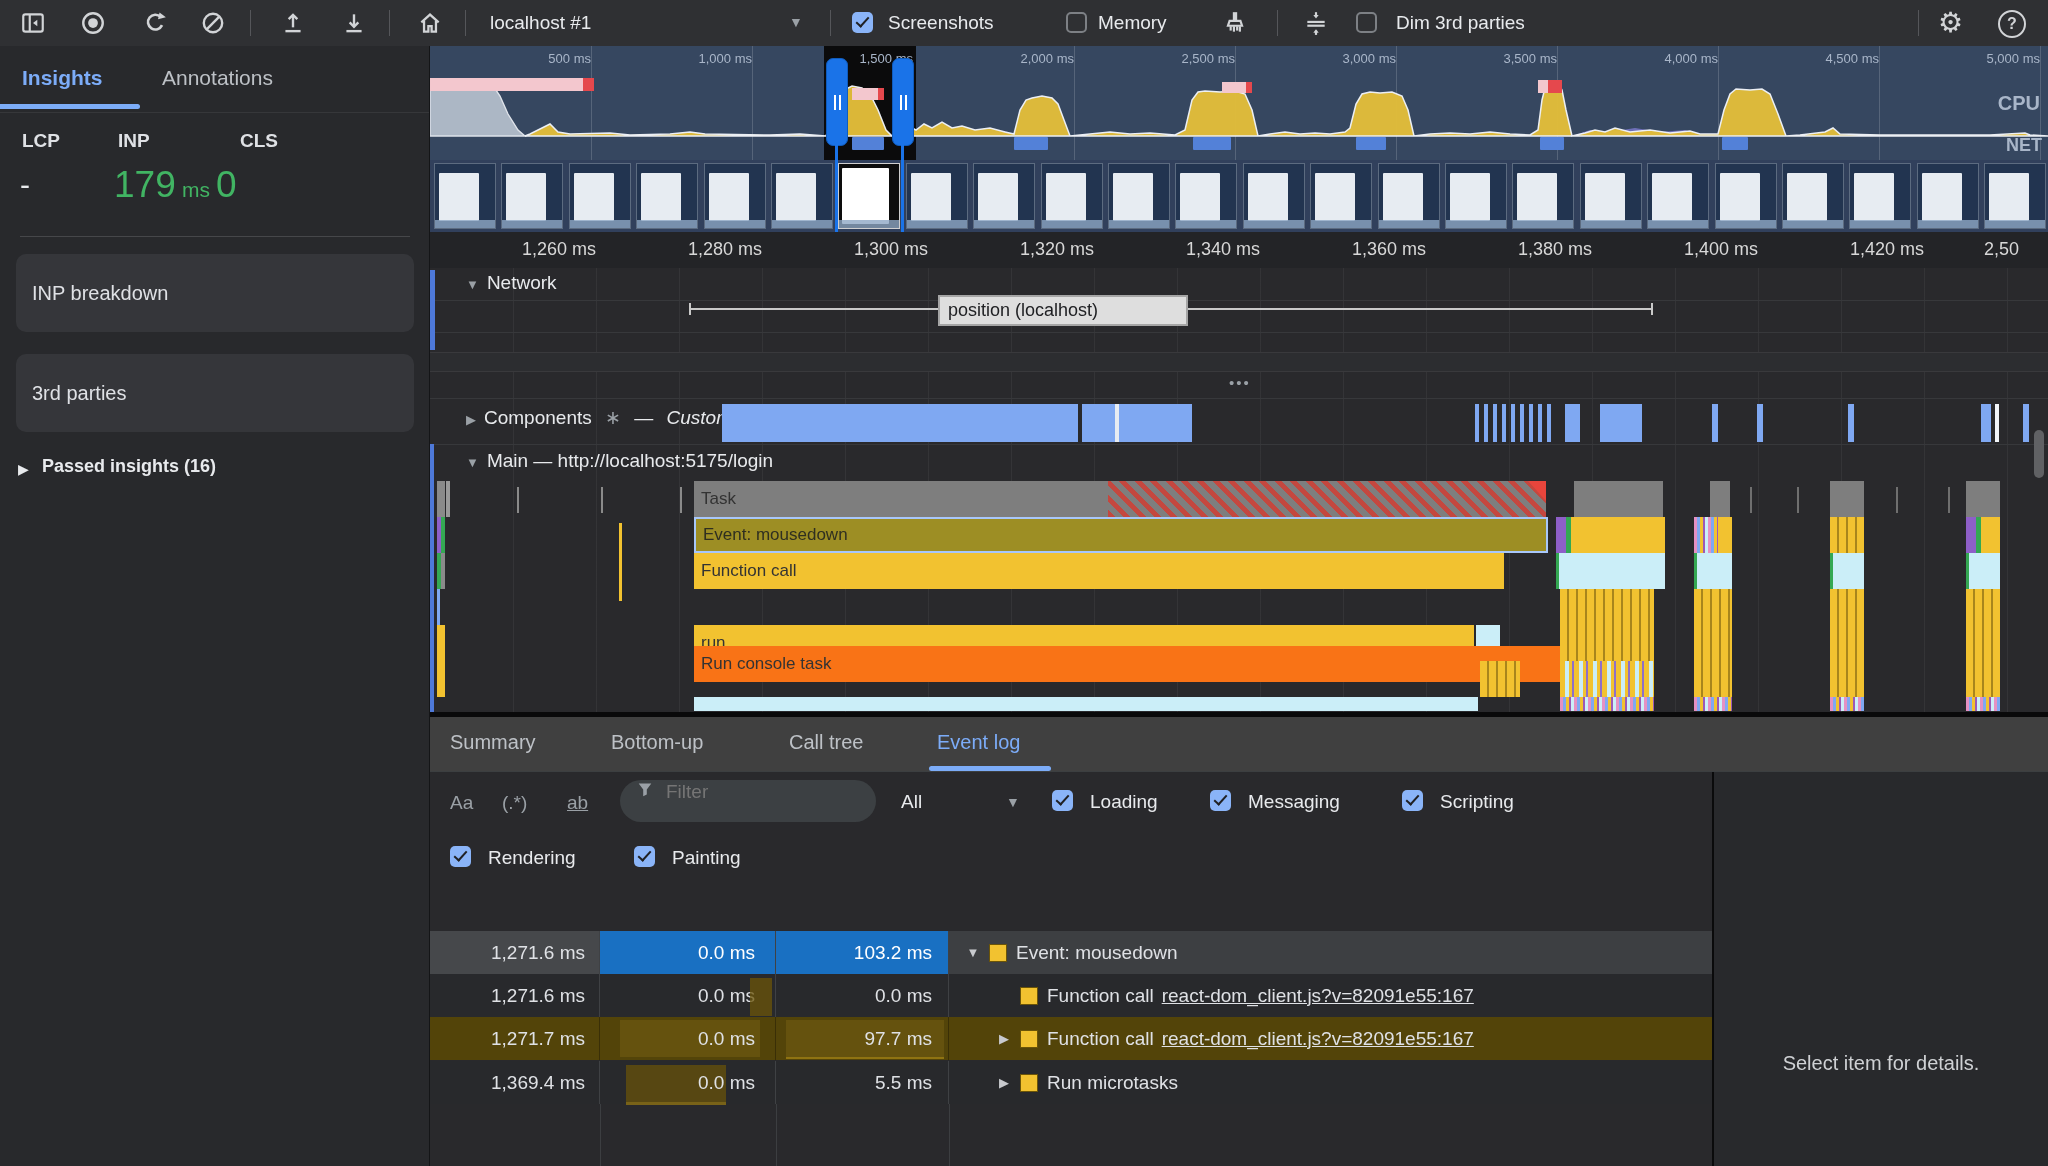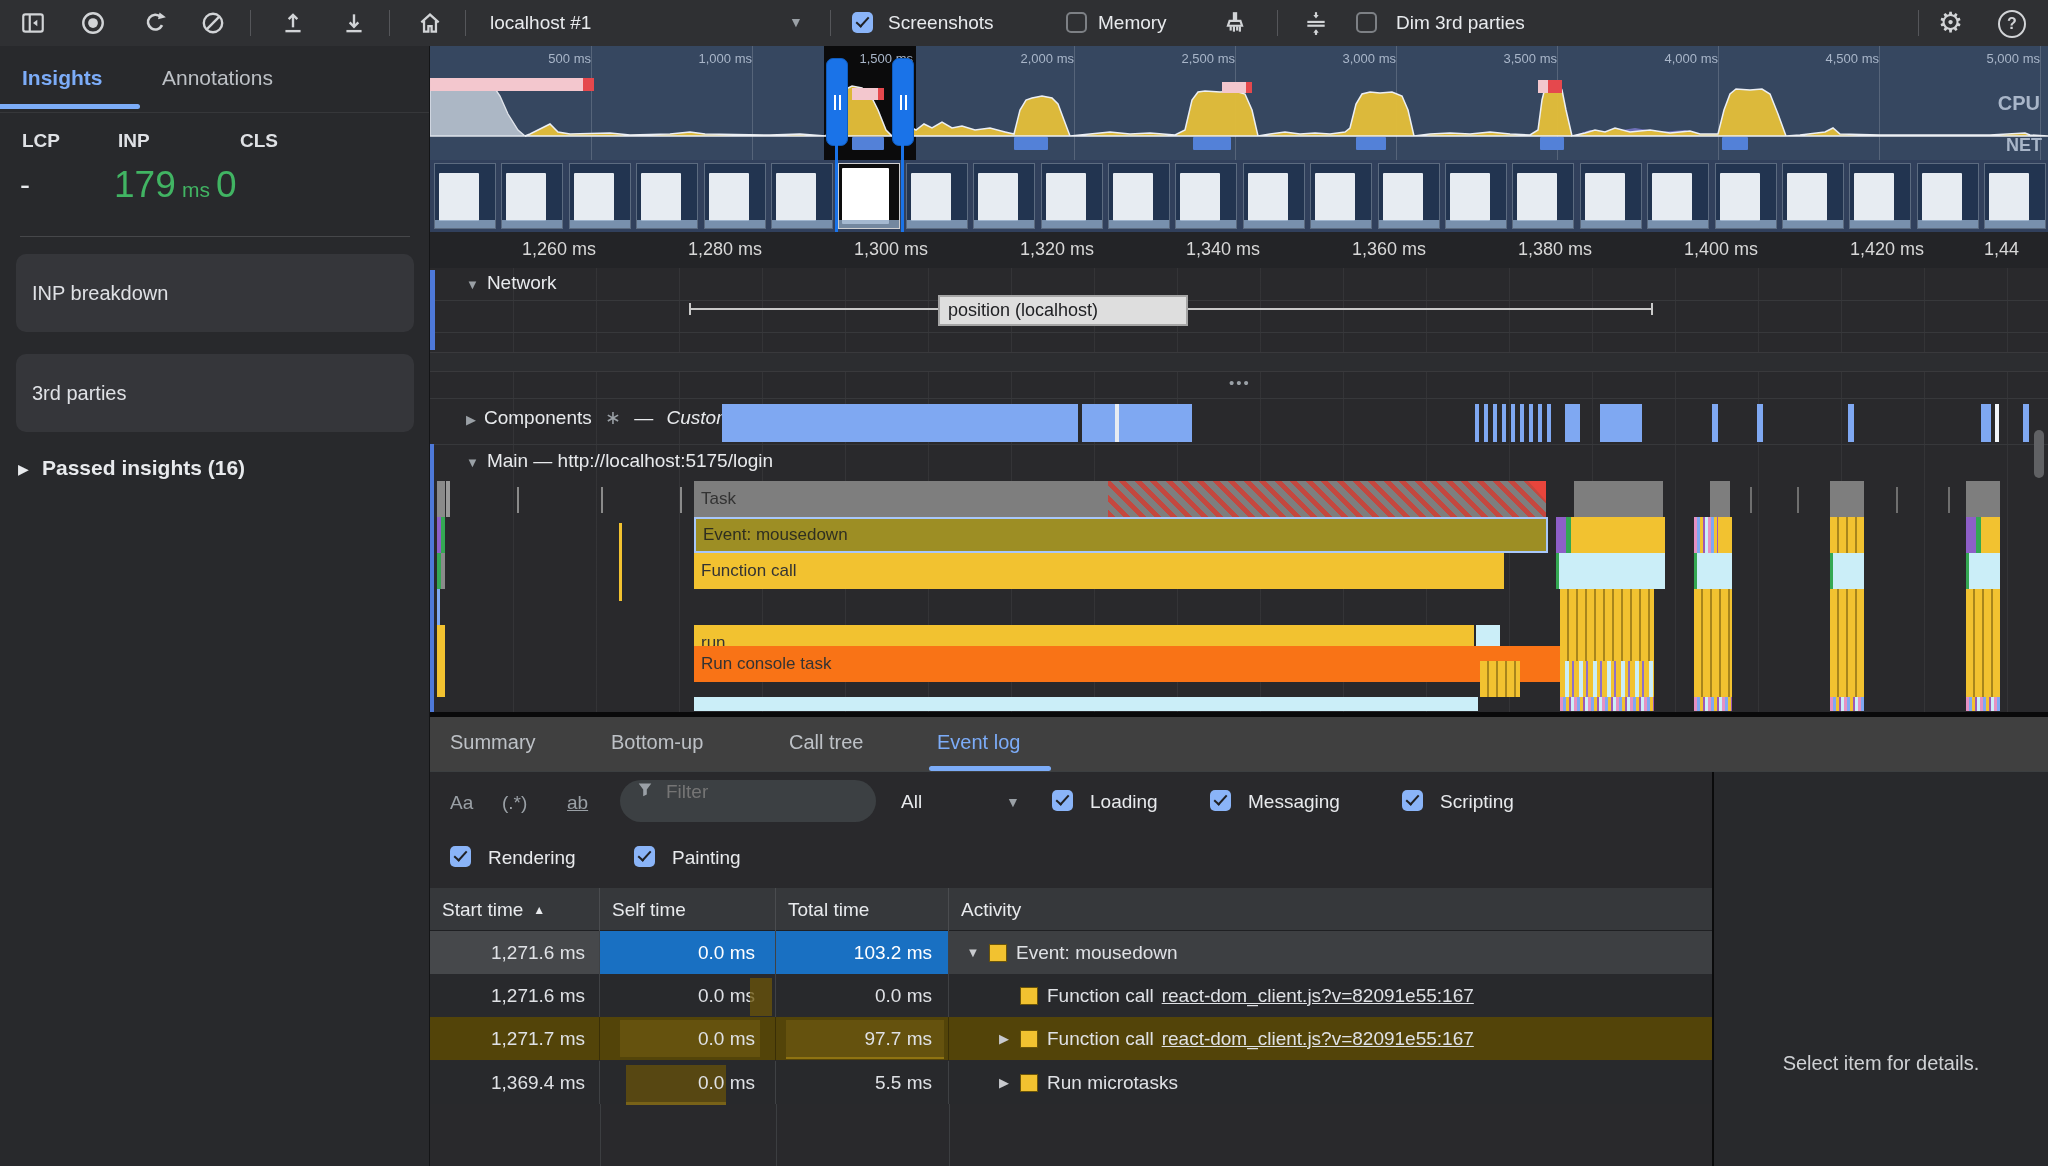--- a/index.html
+++ b/index.html
@@ -198,21 +198,21 @@
     <div class="abs" style="left:20px;top:190px;width:390px;height:1px;background:#46474a"></div>
 
     <div class="card" style="top:208px">
       <span>INP breakdown</span>
       </div>
     <div class="card" style="top:308px">
       <span>3rd parties</span>
       </div>
 
     <span class="abs" style="left:18px;top:415px;font-size:14px;color:#e8eaed">▶</span>
-    <span class="abs" style="left:42px;top:410px;font-size:21px;font-weight:600">Passed insights (16)</span>
+    <span class="abs" style="left:42px;top:410px;font-size:18px;font-weight:600">Passed insights (16)</span>
   </div>
 
   <div class="overview">
     <div class="ov-grid"></div>
   </div>
 
   <div class="selblack"></div>
 
   <div class="abs" style="left:430px;top:46px;width:1618px;height:114px;overflow:hidden;pointer-events:none">
     <svg class="abs" style="left:0;top:24px" width="1618" height="67" viewBox="0 0 1618 67">
@@ -347,21 +347,21 @@
   <div class="ruler">
     <span style="right:1452px">1,260 ms</span>
     <span style="right:1286px">1,280 ms</span>
     <span style="right:1120px">1,300 ms</span>
     <span style="right:954px">1,320 ms</span>
     <span style="right:788px">1,340 ms</span>
     <span style="right:622px">1,360 ms</span>
     <span style="right:456px">1,380 ms</span>
     <span style="right:290px">1,400 ms</span>
     <span style="right:124px">1,420 ms</span>
-    <span style="left:1554px">1,44</span>
+    <span style="left:1554px">2,50</span>
   </div>
 
   <div class="tracks">
     <div class="tr-grid"></div>
     <div class="hline" style="top:32px"></div>
     <div class="hline" style="top:64px"></div>
 
     <div class="abs" style="left:0;top:2px;width:5px;height:80px;background:#4e79d9"></div>
     <div class="tr-title" style="left:18px;top:4px">
       <span class="tri">▼</span><span>Network</span>
@@ -500,35 +500,20 @@
     <span class="fcb" style="left:780px;top:73px"></span>
     <span class="flabel" style="left:818px;top:74px">Messaging</span>
     <span class="fcb" style="left:972px;top:73px"></span>
     <span class="flabel" style="left:1010px;top:74px">Scripting</span>
 
     <span class="fcb" style="left:20px;top:129px"></span>
     <span class="flabel" style="left:58px;top:130px">Rendering</span>
     <span class="fcb" style="left:204px;top:129px"></span>
     <span class="flabel" style="left:242px;top:130px">Painting</span>
 
-    <div class="thead">
-      <div class="th" style="left:0;width:170px">
-        <span>Start time</span>
-          <span style="font-size:12px;margin-left:10px">▲</span>
-        </div>
-      <div class="th" style="left:170px;width:176px">
-          <span>Self time</span>
-        </div>
-      <div class="th" style="left:346px;width:173px">
-          <span>Total time</span>
-        </div>
-      <div class="th" style="left:519px;width:763px;border-right:none">
-          <span>Activity</span>
-        </div>
-    </div>
 
     <div class="trow" style="top:214px;background:#35373a">
       <div class="td num" style="left:0;width:170px;background:#46484b;padding-right:14px">1,271.6 ms</div>
       <div class="td num" style="left:170px;width:176px;background:#1970c2;color:#fff;padding-right:20px">0.0 ms</div>
       <div class="td num" style="left:346px;width:173px;background:#1970c2;color:#fff;padding-right:16px">103.2 ms</div>
       <div class="td act" style="left:519px;width:763px;border-right:none;background:#3d3f42;padding-left:14px">
         <span class="exp">▼</span>
         <span class="swatch"></span>
         <span>Event: mousedown</span>
       </div>

